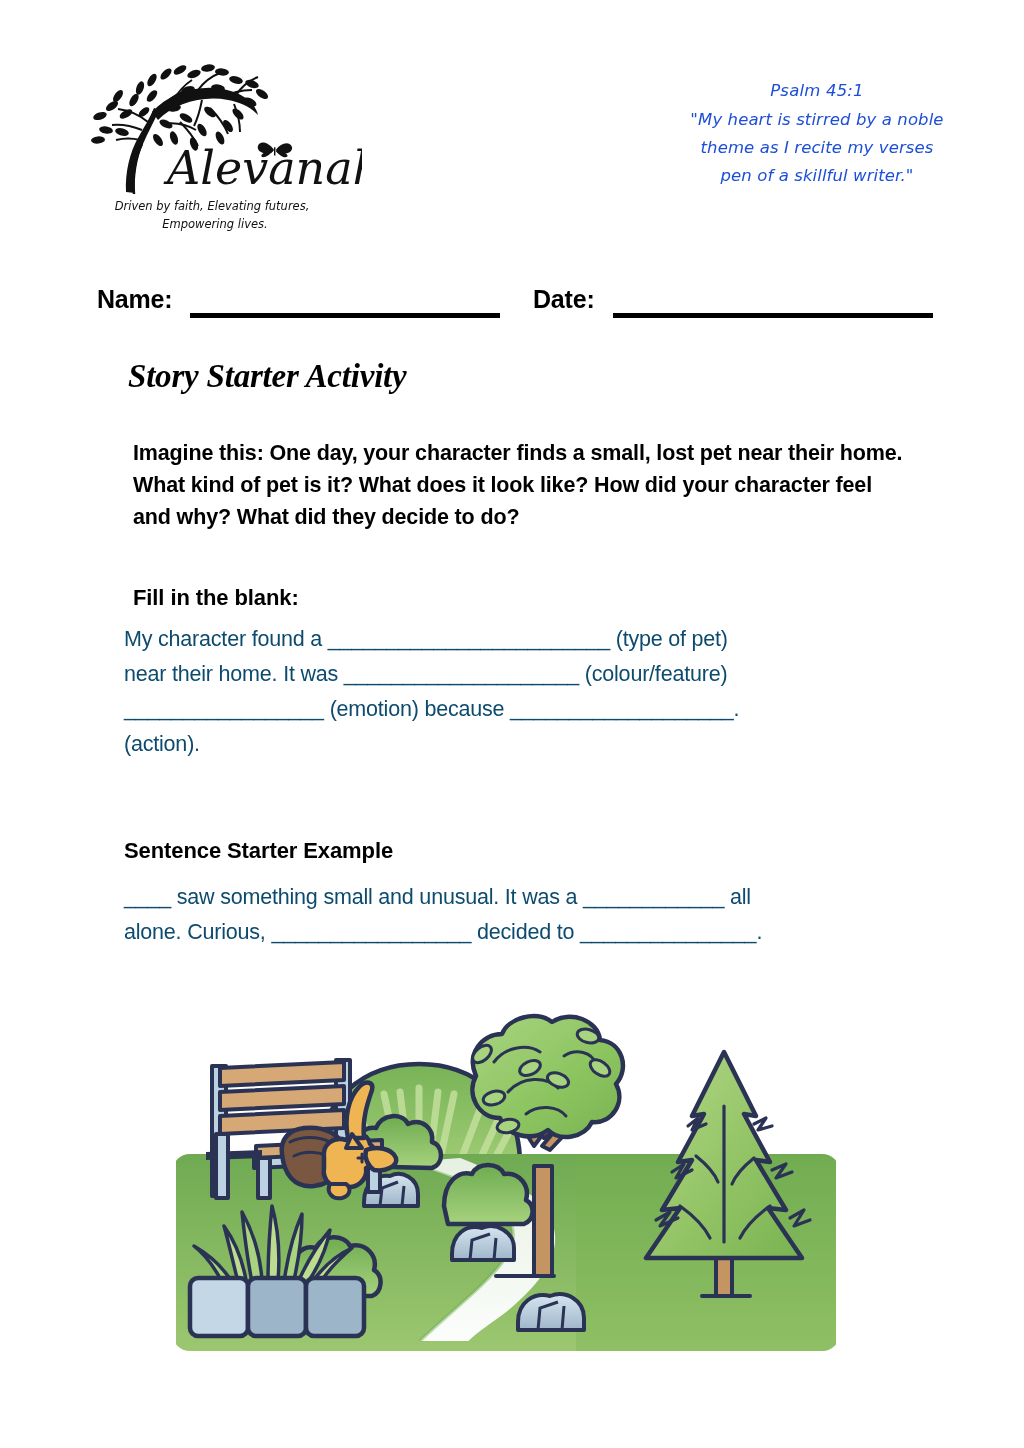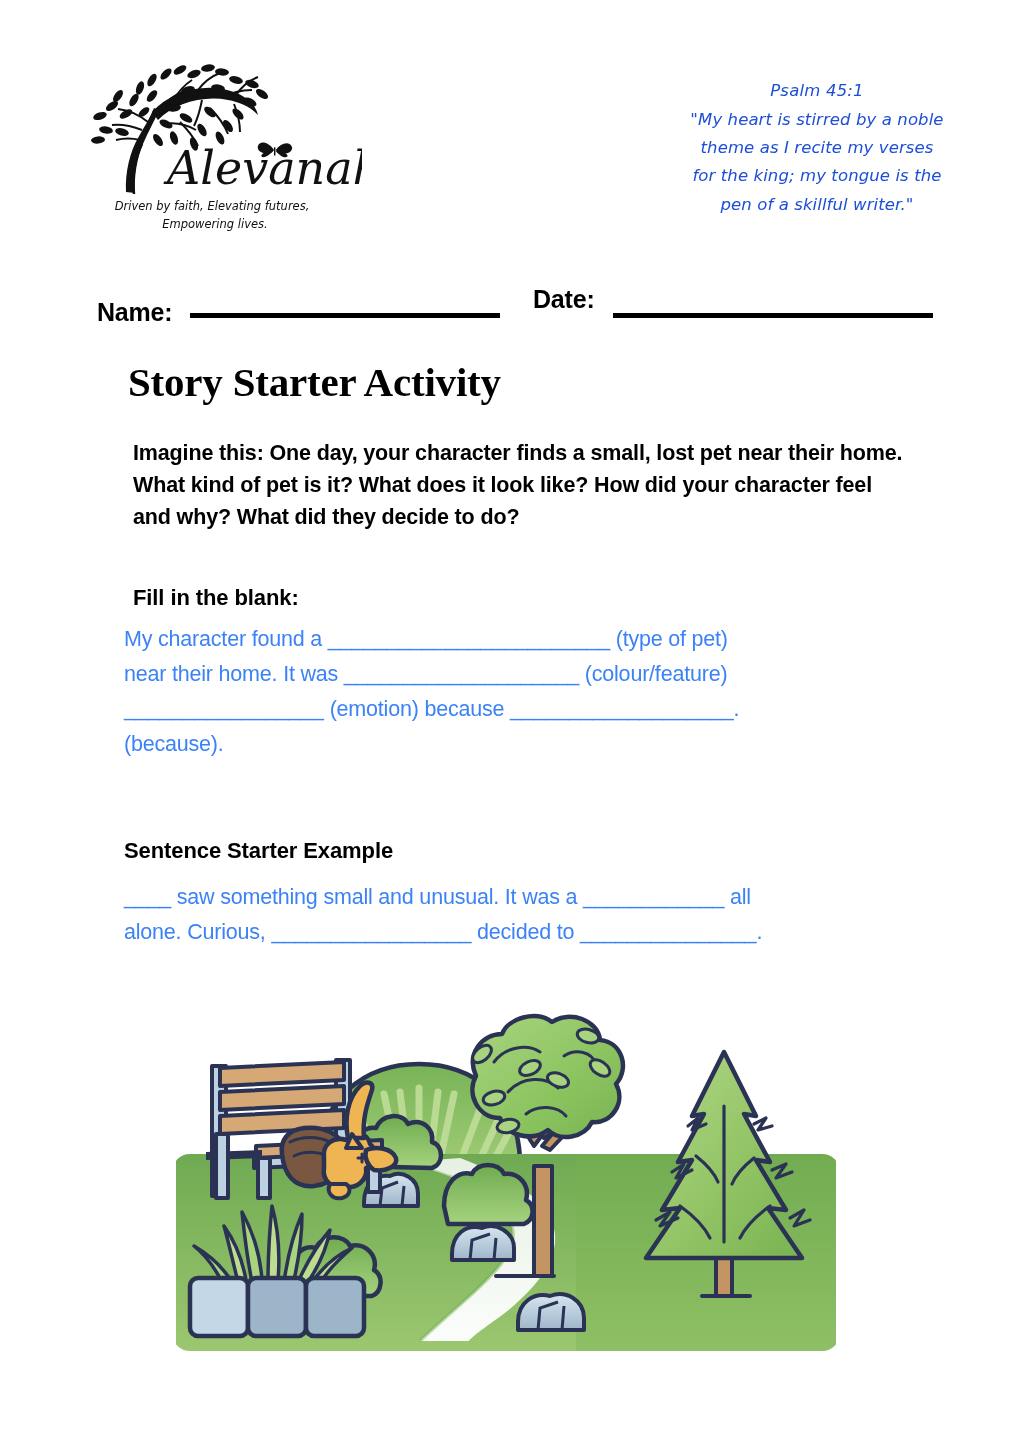--- a/index.html
+++ b/index.html
@@ -69,35 +69,36 @@
     font-weight: bold;
     font-size: 25px;
     line-height: 1;
     letter-spacing: -0.2px;
   }
   .nd-rule {
     position: absolute;
     height: 5px;
     background: #000;
   }
-  #nd-name-label { left: 97px;  top: 17px; }
+  #nd-name-label { left: 97px;  top: 4px; }
   #nd-name-rule  { left: 190px; top: 30px; width: 310px; }
   #nd-date-label { left: 533px; top: 4px; }
   #nd-date-rule  { left: 613px; top: 30px; width: 320px; }
 
   
   .title {
     position: absolute;
     left: 128px;
     top: 358px;
     font-family: "Liberation Serif", serif;
     font-weight: bold;
-    font-size: 41px;
+    font-size: 33px;
     letter-spacing: -0.2px;
     white-space: nowrap;
+    font-style: italic;
   }
 
   .prompt {
     position: absolute;
     left: 133px;
     top: 437px;
     width: 772px;
     font-weight: bold;
     font-size: 21.5px;
     line-height: 32px;
@@ -112,21 +113,21 @@
     white-space: nowrap;
   }
   #fill-head { left: 133px; top: 585px; }
   #ex-head   { left: 124px; top: 838px; }
 
   .para {
     position: absolute;
     font-size: 21.5px;
     line-height: 35px;
     letter-spacing: -0.2px;
-    color: #3b82f6;
+    color: #0c4a6e;
   }
   #fill-para { left: 124px; top: 622px; width: 790px; }
   #ex-para   { left: 124px; top: 880px; width: 790px; }
 
   .para .ln { display: block; white-space: nowrap; }
 
   
   .illus {
     position: absolute;
     left: 176px;
@@ -216,21 +217,20 @@
       <text x="150" y="158" text-anchor="middle" font-family="DejaVu Sans, sans-serif" font-style="italic" font-size="11.5" fill="#111">Driven by faith, Elevating futures,</text>
       <text x="153" y="176" text-anchor="middle" font-family="DejaVu Sans, sans-serif" font-style="italic" font-size="11.5" fill="#111">Empowering lives.</text>
     </svg>
   </div>
 
   <div class="verse-block">
     <div class="verse-ref">Psalm 45:1</div>
     <div class="verse-text">
       <div>"My heart is stirred by a noble</div>
       <div>theme as I recite my verses</div>
-      <div>for the king; my tongue is the</div>
       <div>pen of a skillful writer."</div>
     </div>
   </div>
 </div>
 
 <div class="namedate">
   <div class="nd-label" id="nd-name-label">Name:</div>
   <div class="nd-rule" id="nd-name-rule"></div>
   <div class="nd-label" id="nd-date-label">Date:</div>
   <div class="nd-rule" id="nd-date-rule"></div>
@@ -239,21 +239,21 @@
 <div class="title">Story Starter Activity</div>
 
 <div class="prompt">Imagine this: One day, your character finds a small, lost pet near their home. What kind of pet is it? What does it look like? How did your character feel and why? What did they decide to do?</div>
 
 <div class="sub-head" id="fill-head">Fill in the blank:</div>
 
 <div class="para" id="fill-para">
   <span class="ln">My character found a ________________________ (type of pet)</span>
   <span class="ln">near their home. It was ____________________ (colour/feature)</span>
   <span class="ln">_________________ (emotion) because ___________________.</span>
-  <span class="ln">(because).</span>
+  <span class="ln">(action).</span>
 </div>
 
 <div class="sub-head" id="ex-head">Sentence Starter Example</div>
 
 <div class="para" id="ex-para">
   <span class="ln">____ saw something small and unusual. It was a ____________ all</span>
   <span class="ln">alone. Curious, _________________ decided to _______________.</span>
 </div>
 
 <div class="illus">

